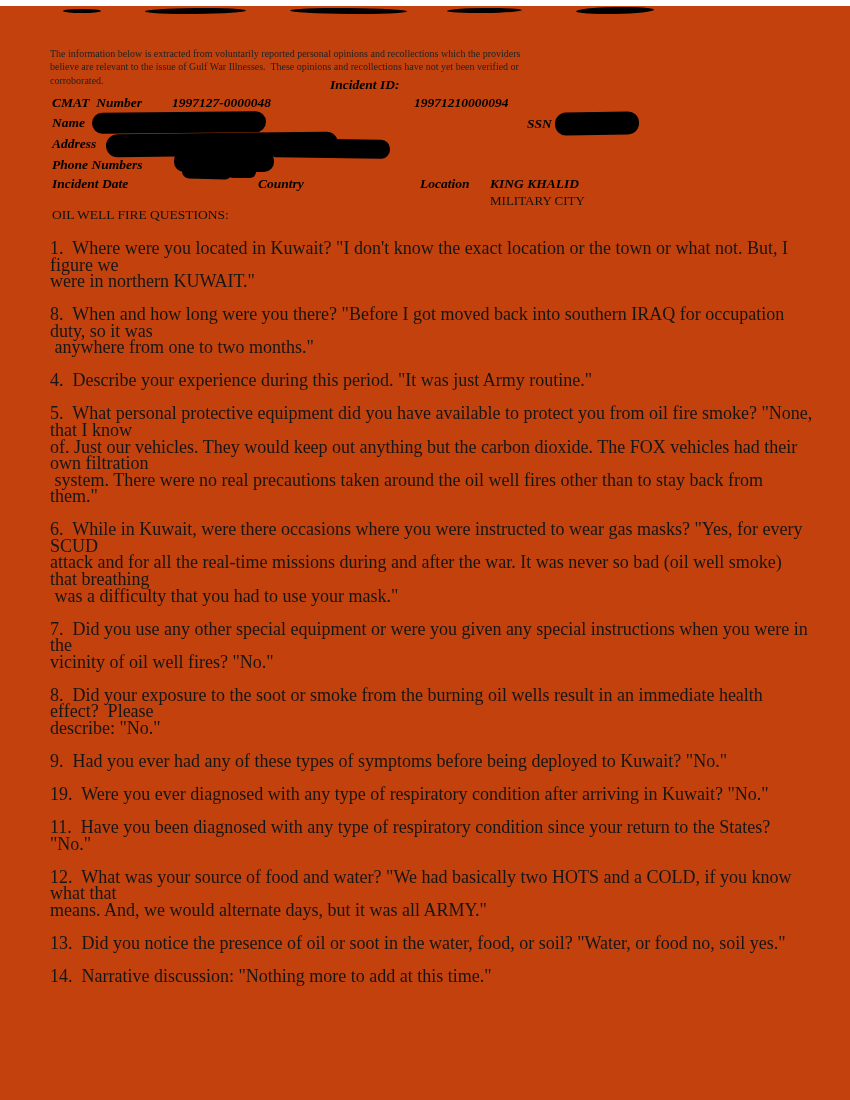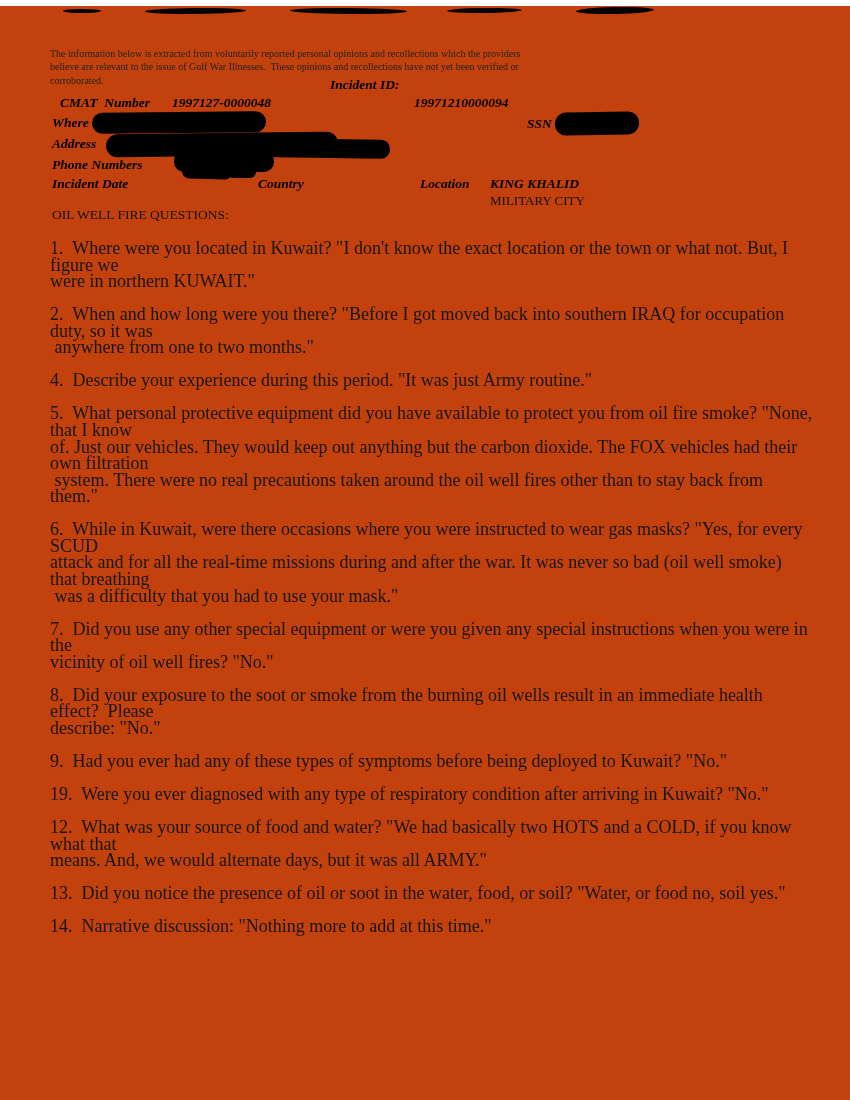--- a/index.html
+++ b/index.html
@@ -67,26 +67,26 @@
   <div class="dash dash1"></div>
   <div class="dash dash2"></div>
   <div class="dash dash3"></div>
   <div class="dash dash4"></div>
   <div class="dash dash5"></div>
 
   <div class="disclaimer">The information below is extracted from voluntarily reported personal opinions and recollections which the providers
 believe are relevant to the issue of Gulf War Illnesses.  These opinions and recollections have not yet been verified or
 corroborated.</div>
 
-  <span class="hlabel" style="left:60px; top:89px;">CMAT  Number</span>
+  <span class="hlabel" style="left:52px; top:89px;">CMAT  Number</span>
   <span class="hvalue" style="left:172px; top:89px;">1997127-0000048</span>
   <span class="hlabel" style="left:330px; top:71px;">Incident ID:</span>
   <span class="hvalue" style="left:414px; top:89px;">19971210000094</span>
 
-  <span class="hlabel" style="left:52px; top:109px;">Where</span>
+  <span class="hlabel" style="left:52px; top:109px;">Name</span>
   <span class="hlabel" style="left:527px; top:110px;text-align:right;">SSN</span>
 
   <span class="hlabel" style="left:52px; top:130px;">Address</span>
   <span class="hlabel" style="left:52px; top:151px;">Phone Numbers</span>
 
   <span class="hlabel" style="left:52px; top:170px;">Incident Date</span>
   <span class="hlabel" style="left:258px; top:170px;">Country</span>
   <span class="hlabel" style="left:420px; top:170px;text-align:right;">Location</span>
   <span class="hvalue" style="left:490px; top:170px;">KING KHALID</span>
   <span class="hvalue-plain" style="left:490px; top:187px;">MILITARY CITY</span>
@@ -97,34 +97,35 @@
   <div class="redaction red-addr-b"></div>
   <div class="redaction red-phone"></div>
   <div class="redaction red-phone-b1"></div>
   <div class="redaction red-phone-b2"></div>
 
   <div class="section-heading">OIL WELL FIRE QUESTIONS:</div>
 
   <div class="questions">
     <p class="q">1.  Where were you located in Kuwait? "I don't know the exact location or the town or what not. But, I figure we
 were in northern KUWAIT."</p>
-    <p class="q">2.  When and how long were you there? "Before I got moved back into southern IRAQ for occupation duty, so it was
+    <p class="q">8.  When and how long were you there? "Before I got moved back into southern IRAQ for occupation duty, so it was
  anywhere from one to two months."</p>
     <p class="q">4.  Describe your experience during this period. "It was just Army routine."</p>
     <p class="q">5.  What personal protective equipment did you have available to protect you from oil fire smoke? "None, that I know
 of. Just our vehicles. They would keep out anything but the carbon dioxide. The FOX vehicles had their own filtration
  system. There were no real precautions taken around the oil well fires other than to stay back from them."</p>
     <p class="q">6.  While in Kuwait, were there occasions where you were instructed to wear gas masks? "Yes, for every SCUD
 attack and for all the real-time missions during and after the war. It was never so bad (oil well smoke)  that breathing
  was a difficulty that you had to use your mask."</p>
     <p class="q">7.  Did you use any other special equipment or were you given any special instructions when you were in the
 vicinity of oil well fires? "No."</p>
     <p class="q">8.  Did your exposure to the soot or smoke from the burning oil wells result in an immediate health effect?  Please
 describe: "No."</p>
     <p class="q">9.  Had you ever had any of these types of symptoms before being deployed to Kuwait? "No."</p>
     <p class="q">19.  Were you ever diagnosed with any type of respiratory condition after arriving in Kuwait? "No."</p>
+    <p class="q">11.  Have you been diagnosed with any type of respiratory condition since your return to the States? "No."</p>
     <p class="q">12.  What was your source of food and water? "We had basically two HOTS and a COLD, if you know what that
 means. And, we would alternate days, but it was all ARMY."</p>
     <p class="q">13.  Did you notice the presence of oil or soot in the water, food, or soil? "Water, or food no, soil yes."</p>
     <p class="q">14.  Narrative discussion: "Nothing more to add at this time."</p>
   </div>
 
 </div>
 
 </body></html>

